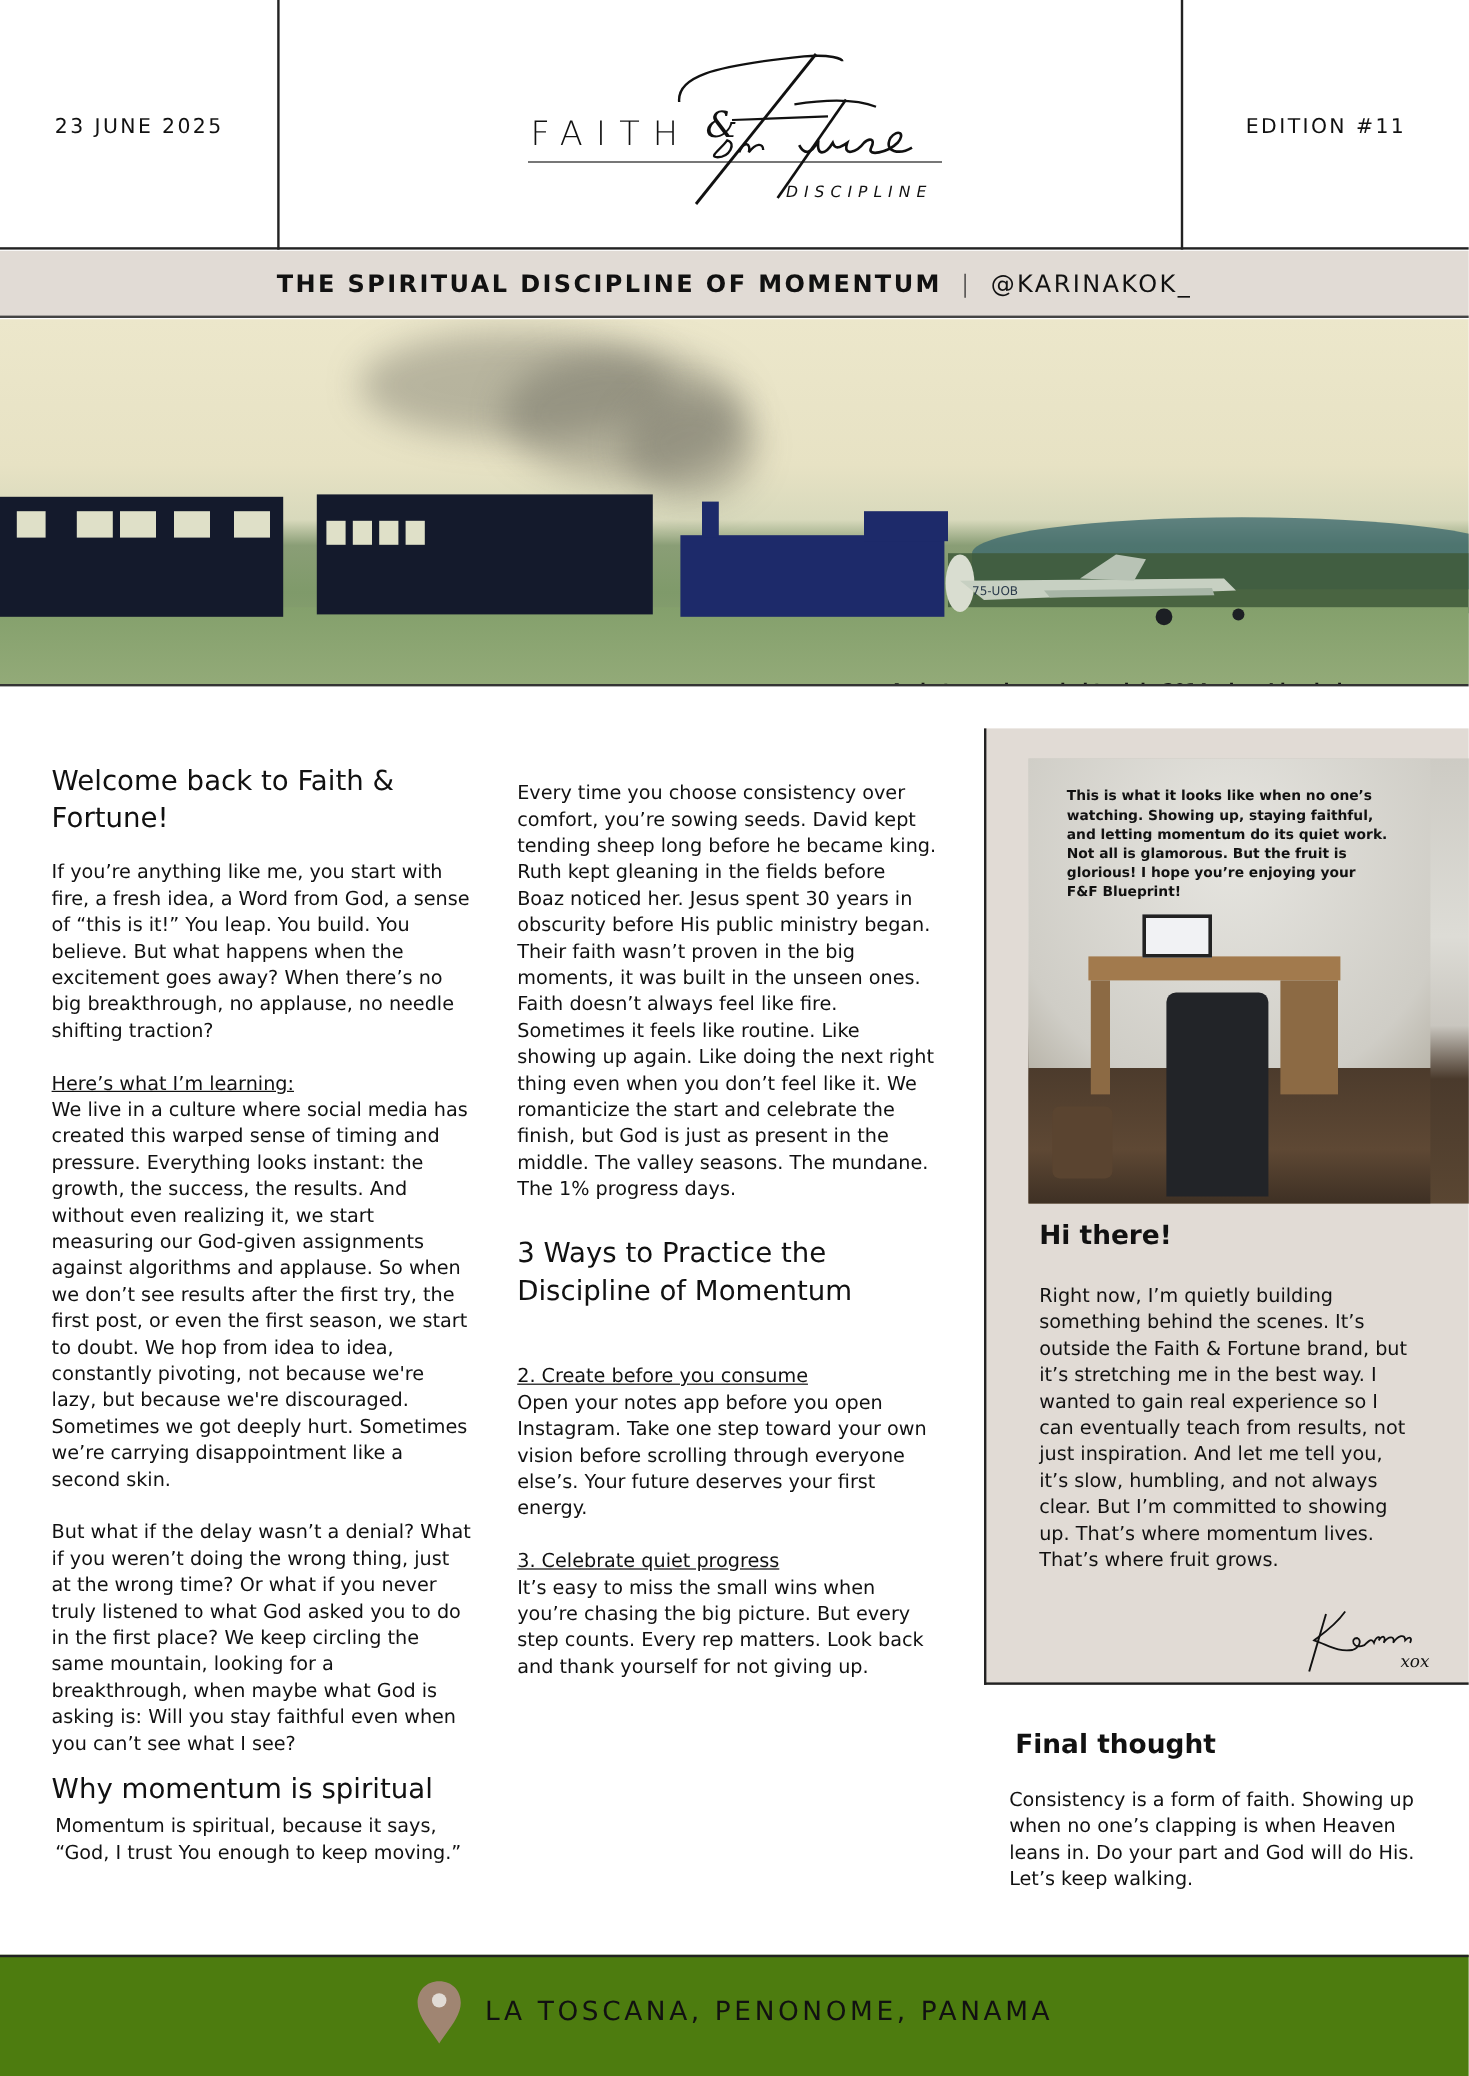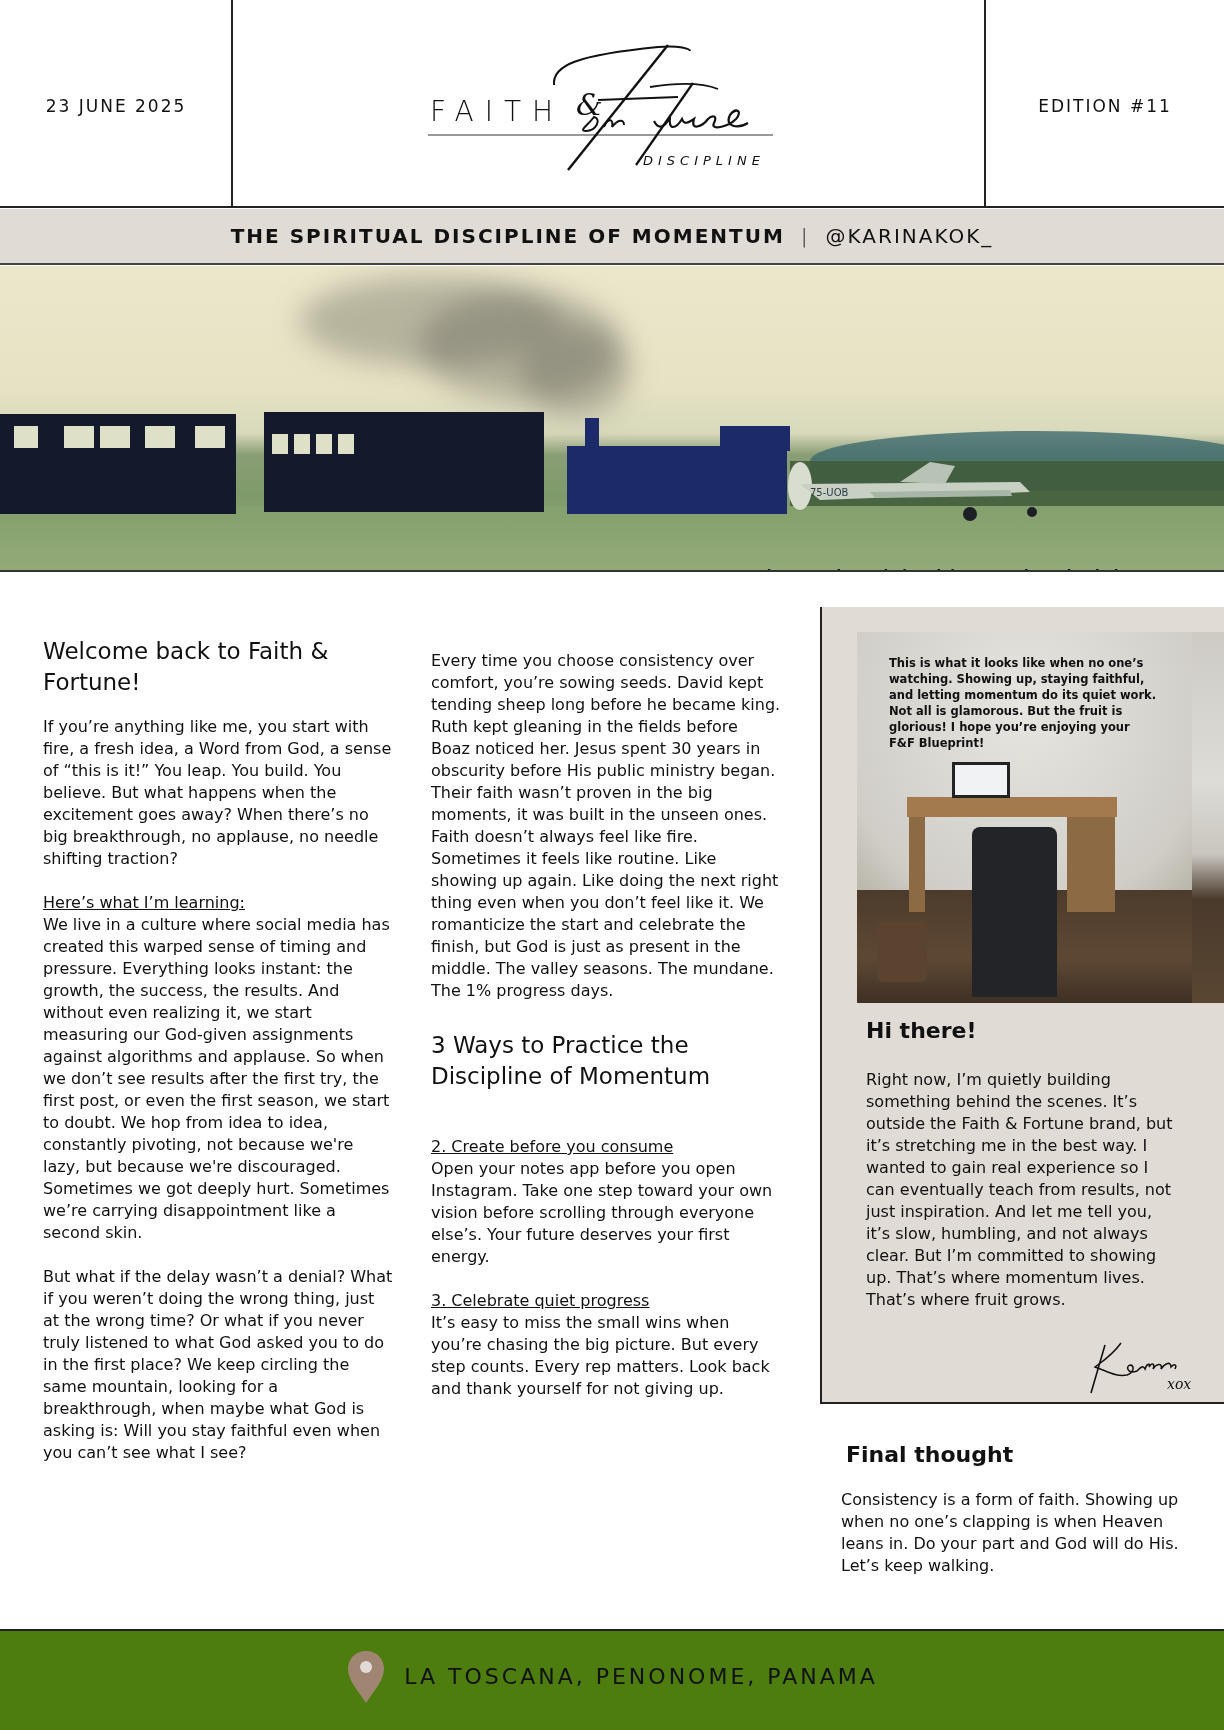--- a/index.html
+++ b/index.html
@@ -6,21 +6,21 @@
     html, body { width: 1224px; height: 1730px; background: #ffffff; overflow: hidden; }
     body { font-family: "DejaVu Sans", sans-serif; color: #111; position: relative; }
 
     
     .masthead { position: absolute; left: 0; top: 0; width: 1224px; height: 208px; border-bottom: 2px solid #222; }
     .masthead .vline { position: absolute; top: 0; width: 2px; height: 208px; background: #222; }
     .date { position: absolute; left: 0; top: 0; width: 232px; height: 208px; display: flex; align-items: center; justify-content: center;
             font-size: 17px; letter-spacing: 2px; font-weight: 500; padding-top: 4px; }
     .edition { position: absolute; left: 986px; top: 0; width: 238px; height: 208px; display: flex; align-items: center; justify-content: center;
             font-size: 17px; letter-spacing: 2px; padding-top: 4px; }
-    .logo { position: absolute; left: 418px; top: 35px; width: 360px; height: 145px; text-align: center; }
+    .logo { position: absolute; left: 430px; top: 35px; width: 360px; height: 145px; text-align: center; }
     .logo-faith { position: absolute; left: 12px; top: 60px; font-size: 28px; letter-spacing: 11px; font-weight: 300; color: #111; }
     .logo-amp { position: absolute; left: 158px; top: 52px; font-family: "DejaVu Serif", serif; font-style: italic; font-size: 30px; color: #111; }
     .logo-newsletter { position: absolute; left: 225px; top: 118px; font-size: 13px; letter-spacing: 5px; font-style: italic; color: #111; }
     .logo svg { position: absolute; left: 0; top: 0; }
 
     
     .title-band { position: absolute; left: 0; top: 209px; width: 1224px; height: 56px; background: #e1dbd5; border-bottom: 2px solid #444;
                   display: flex; align-items: center; justify-content: center; font-size: 20px; letter-spacing: 2px; }
     .title-band .t-main { font-weight: 700; }
     .title-band .t-sep { margin: 0 16px; font-weight: 300; }
@@ -148,21 +148,23 @@
 <section class="col1">
   <h2 class="h2" style="width:300px">Welcome back to Faith &amp; Fortune!</h2>
   <div style="height:18px"></div>
   <p class="p">If you’re anything like me, you start with fire, a fresh idea, a Word from God, a sense of “this is it!” You leap. You build. You believe. But what happens when the excitement goes away? When there’s no big breakthrough, no applause, no needle shifting traction?</p>
   <div class="gap"></div>
   <p class="p u">Here’s what I’m learning:</p>
   <p class="p">We live in a culture where social media has created this warped sense of timing and pressure. Everything looks instant: the growth, the success, the results. And without even realizing it, we start measuring our God-given assignments against algorithms and applause. So when we don’t see results after the first try, the first post, or even the first season, we start to doubt. We hop from idea to idea, constantly pivoting, not because we're lazy, but because we're discouraged. Sometimes we got deeply hurt. Sometimes we’re carrying disappointment like a second skin.</p>
   <div class="gap"></div>
   <p class="p">But what if the delay wasn’t a denial? What if you weren’t doing the wrong thing, just at the wrong time? Or what if you never truly listened to what God asked you to do in the first place? We keep circling the same mountain, looking for a breakthrough, when maybe what God is asking is: Will you stay faithful even when you can’t see what I see?</p>
   <div style="height:12px"></div>
+  <h2 class="h2">Why momentum is spiritual</h2>
   <div style="height:4px"></div>
+  <p class="p" style="padding-left:3px">Momentum is spiritual, because it says, “God, I trust You enough to keep moving.”</p>
 </section>
 
 <section class="col2">
   <p class="p">Every time you choose consistency over comfort, you’re sowing seeds. David kept tending sheep long before he became king. Ruth kept gleaning in the fields before Boaz noticed her. Jesus spent 30 years in obscurity before His public ministry began. Their faith wasn’t proven in the big moments, it was built in the unseen ones. Faith doesn’t always feel like fire. Sometimes it feels like routine. Like showing up again. Like doing the next right thing even when you don’t feel like it. We romanticize the start and celebrate the finish, but God is just as present in the middle. The valley seasons. The mundane. The 1% progress days.</p>
   <div style="height:28px"></div>
   <h2 class="h2" style="width:300px">3 Ways to Practice the Discipline of Momentum</h2>
   <div style="height:22px"></div>
   <div class="gap"></div>
   <div>
     <p class="p u">2. Create before you consume</p>

